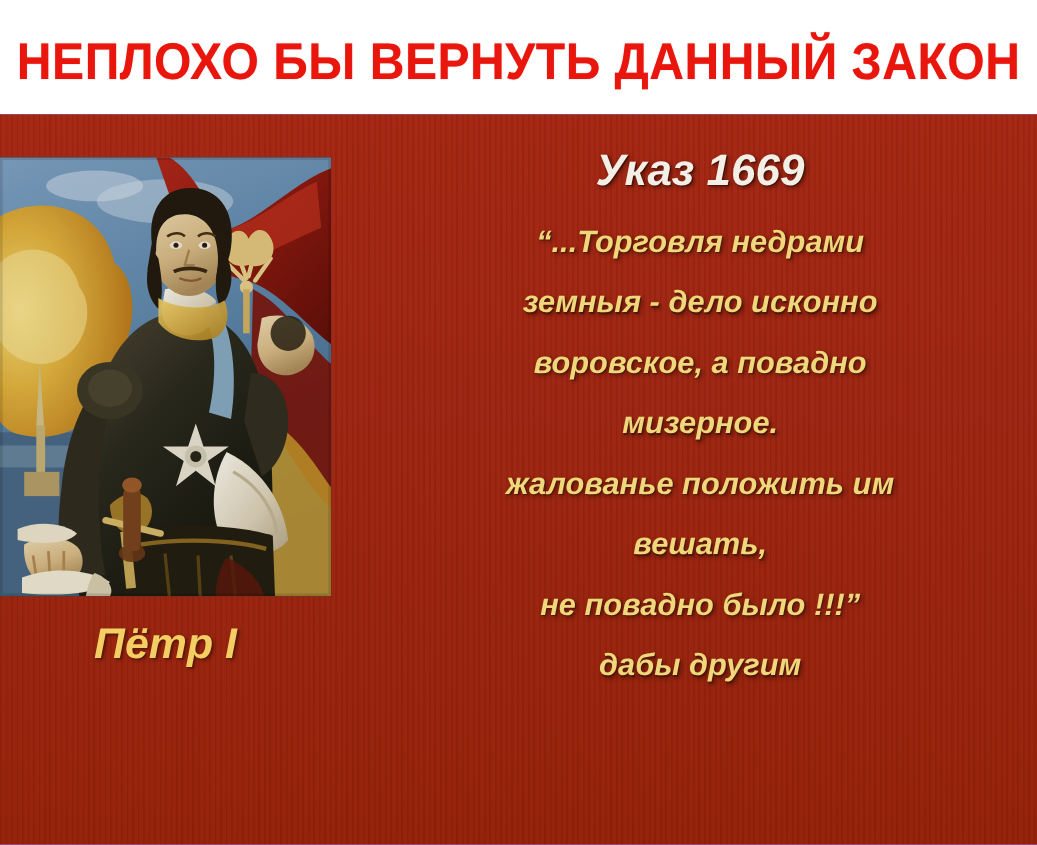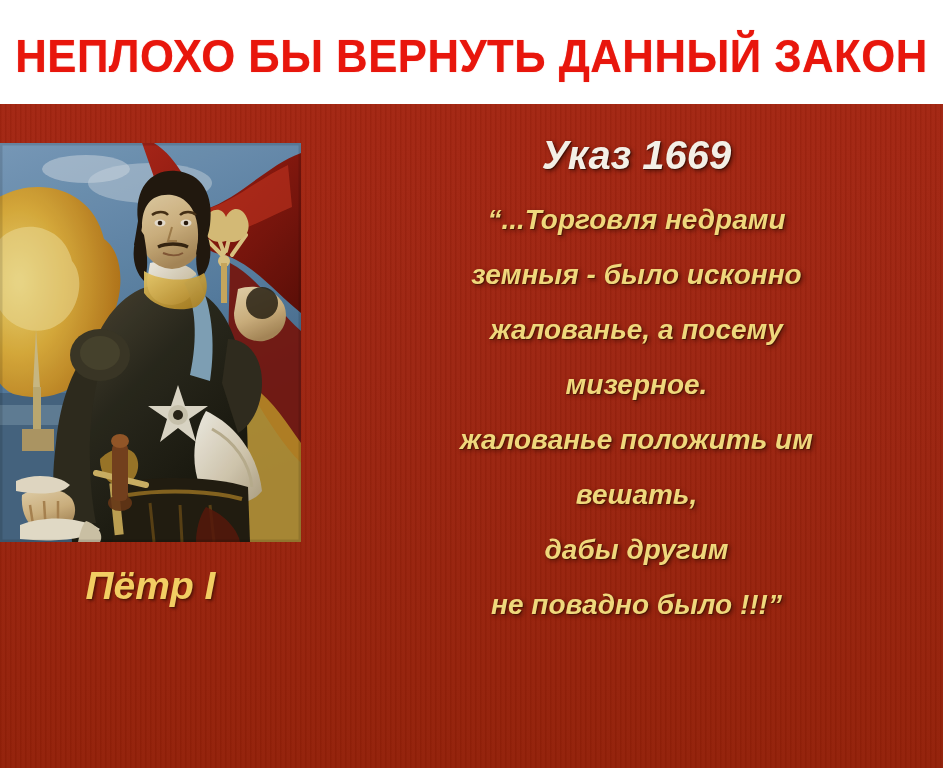--- a/index.html
+++ b/index.html
@@ -300,23 +300,23 @@
   </div>
 
   <div class="caption">
     <span class="caption-text">Пётр I</span>
   </div>
 
   <div class="decree">
     <div class="decree-title">Указ 1669</div>
     <div class="decree-body">
       <div class="decree-line">“...Торговля недрами</div>
-      <div class="decree-line">земныя - было исконно</div>
-      <div class="decree-line">жалованье, а посему</div>
+      <div class="decree-line">земныя - дело исконно</div>
+      <div class="decree-line">воровское, а повадно</div>
       <div class="decree-line">мизерное.</div>
       <div class="decree-line">жалованье положить им</div>
       <div class="decree-line">вешать,</div>
+      <div class="decree-line">не повадно было !!!”</div>
       <div class="decree-line">дабы другим</div>
-      <div class="decree-line">не повадно было !!!”</div>
     </div>
   </div>
 
 </div>
 
 </body></html>

